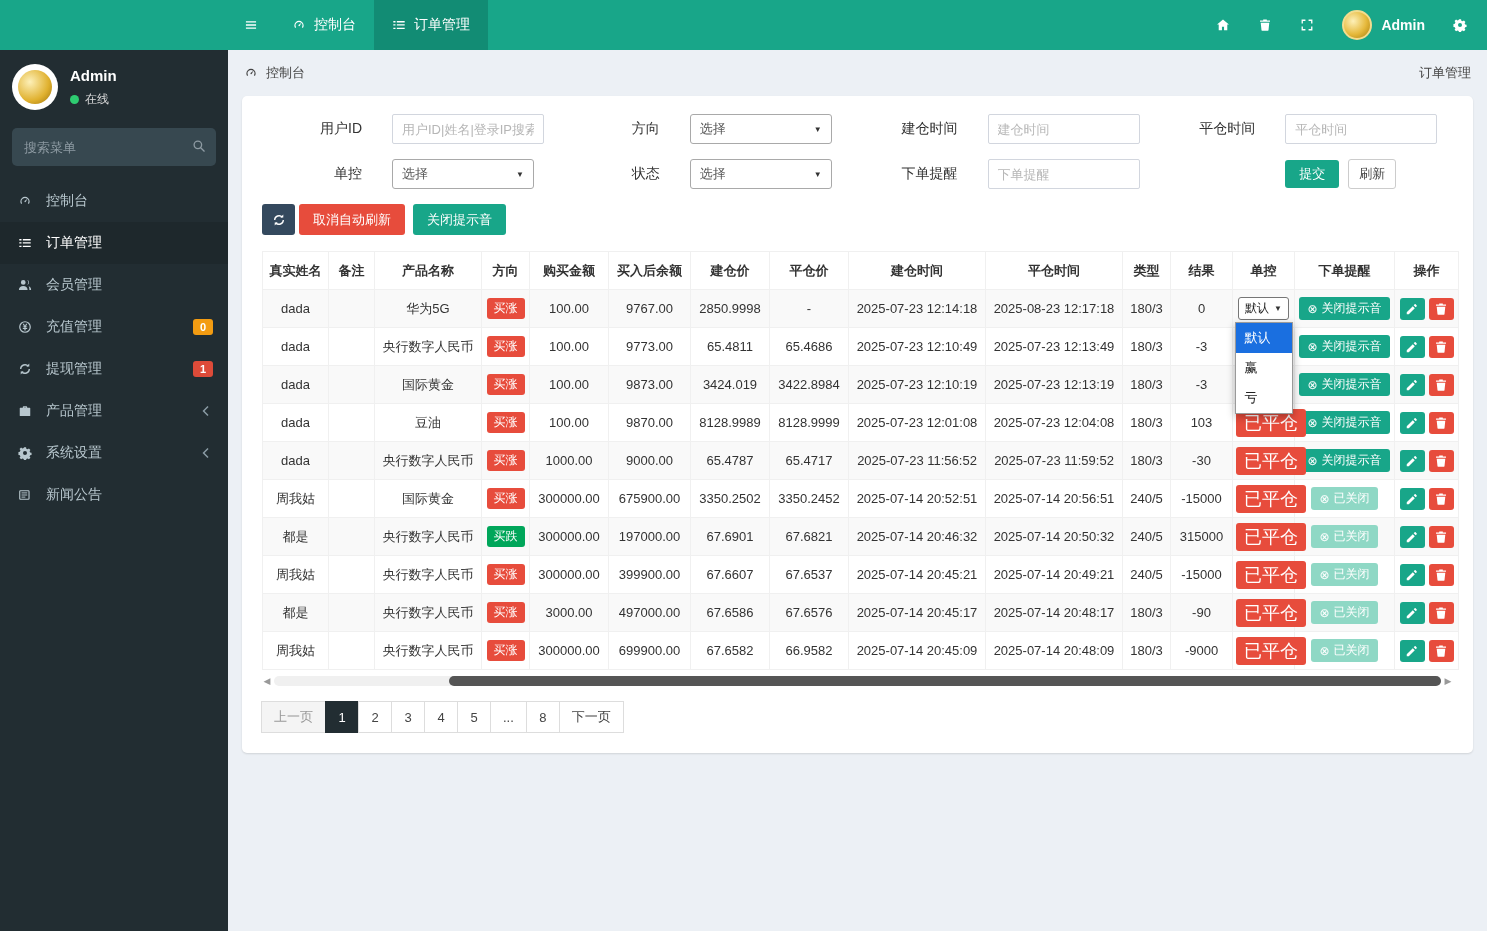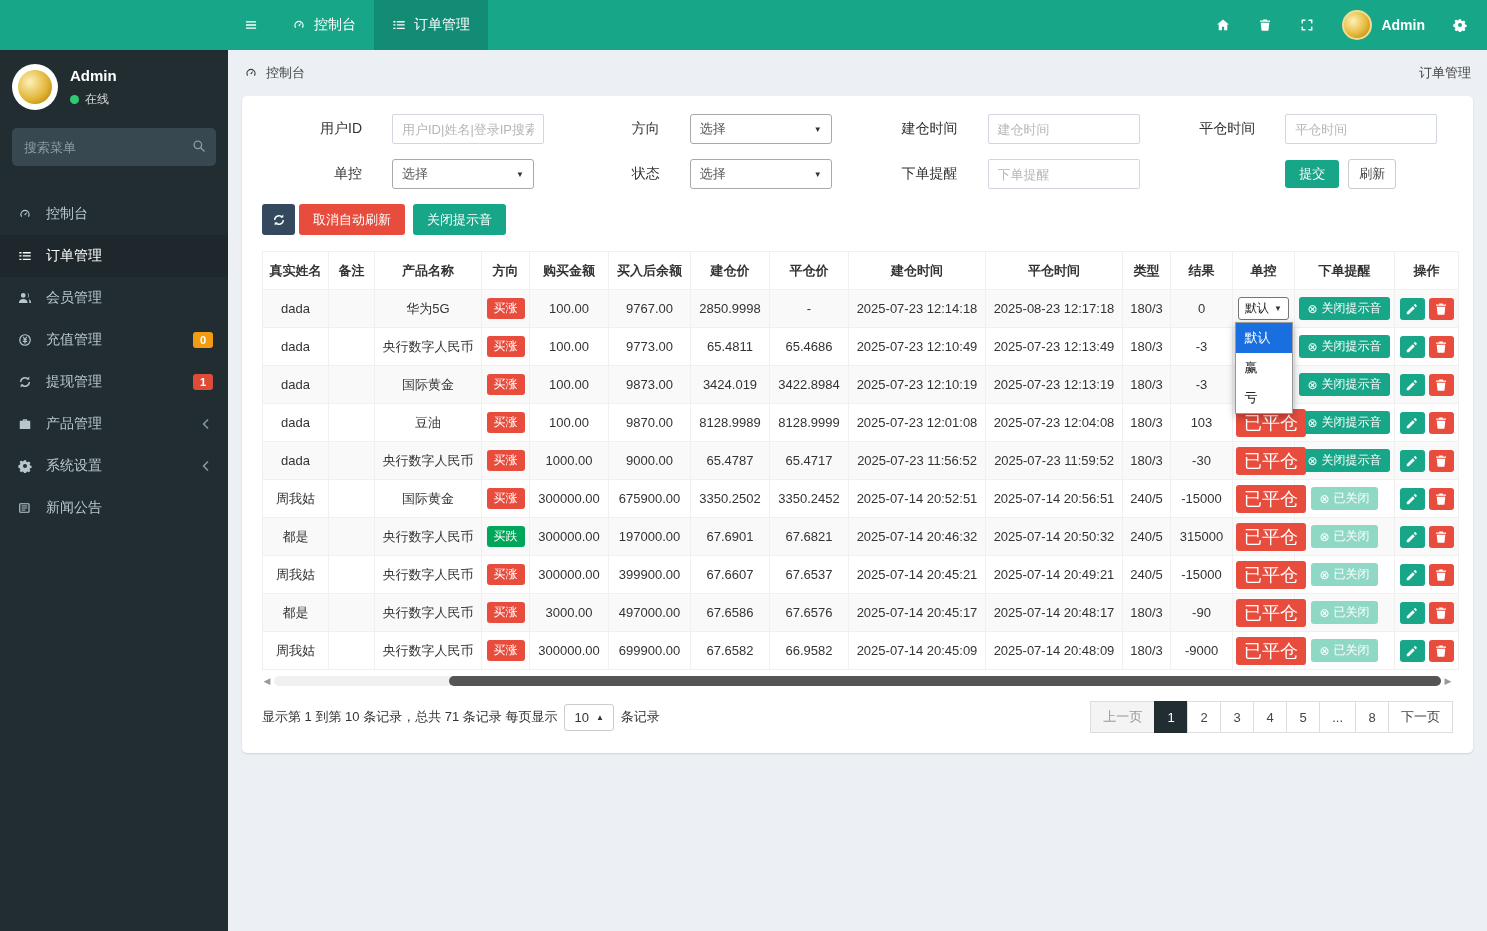--- a/index.html
+++ b/index.html
@@ -24,21 +24,21 @@
     border:2px solid #f3dc8e}
   
   .sidebar{position:absolute;top:50px;left:0;bottom:0;width:228px;background:#222d32;z-index:40}
   .profile{display:flex;align-items:center;gap:12px;padding:14px 12px 10px}
   .avatar-lg{width:46px;height:46px;border-radius:50%;background:#fff;display:flex;align-items:center;justify-content:center;flex:0 0 46px}
   .avatar-lg::after{content:"";width:34px;height:34px;border-radius:50%;
     background:radial-gradient(circle at 35% 35%,#fdf0b8,#e0b12f 60%,#9a6f08)}
   .profile-name{color:#fff;font-weight:bold;font-size:15px}
   .profile-status{color:#ddd;font-size:12px;margin-top:7px;display:flex;align-items:center;gap:6px}
   .dot{width:9px;height:9px;border-radius:50%;background:#2ecc71}
-  .search-wrap{margin:8px 12px 27px;position:relative}
+  .search-wrap{margin:8px 12px 14px;position:relative}
   .search-input{width:100%;height:38px;background:#374850;border:none;border-radius:5px;color:#ccc;padding:0 34px 0 12px;font-size:13px;outline:none}
   .search-input::placeholder{color:#8e9ba3}
   .search-btn{position:absolute;right:10px;top:11px;color:#8e9ba3;cursor:pointer}
   .menu-item{display:flex;align-items:center;height:42px;padding:0 15px;color:#b8c7ce;font-size:14px;cursor:pointer;gap:11px}
   .menu-item.active{background:#1e282c;color:#fff}
   .mi-icon{width:20px;display:flex;justify-content:center;color:inherit}
   .mi-label{flex:1}
   .mi-badge{font-size:11px;color:#fff;padding:2px 7px;border-radius:3px;font-weight:bold}
   .mi-chevron{color:#8a9ba5;display:flex}
   
@@ -710,28 +710,20 @@
 
     <div class="hscroll">
       <span class="hs-arrow">◀</span>
       <span class="hs-track">
           <span class="hs-thumb"></span>
         </span>
       <span class="hs-arrow">▶</span>
     </div>
 
     <div class="table-footer">
-      <span class="summary">
-        <span>显示第 1 到第 10 条记录，总共 71 条记录 每页显示</span>
-        <span class="psize">
-          <span>10</span>
-          <span class="caret">▲</span>
-        </span>
-        <span>条记录</span>
-      </span>
       <span class="pagination" id="pagination">
           <div class="page-btn muted">
             <span>上一页</span>
           </div>
           <div class="page-btn active">
             <span>1</span>
           </div>
           <div class="page-btn">
             <span>2</span>
           </div>

